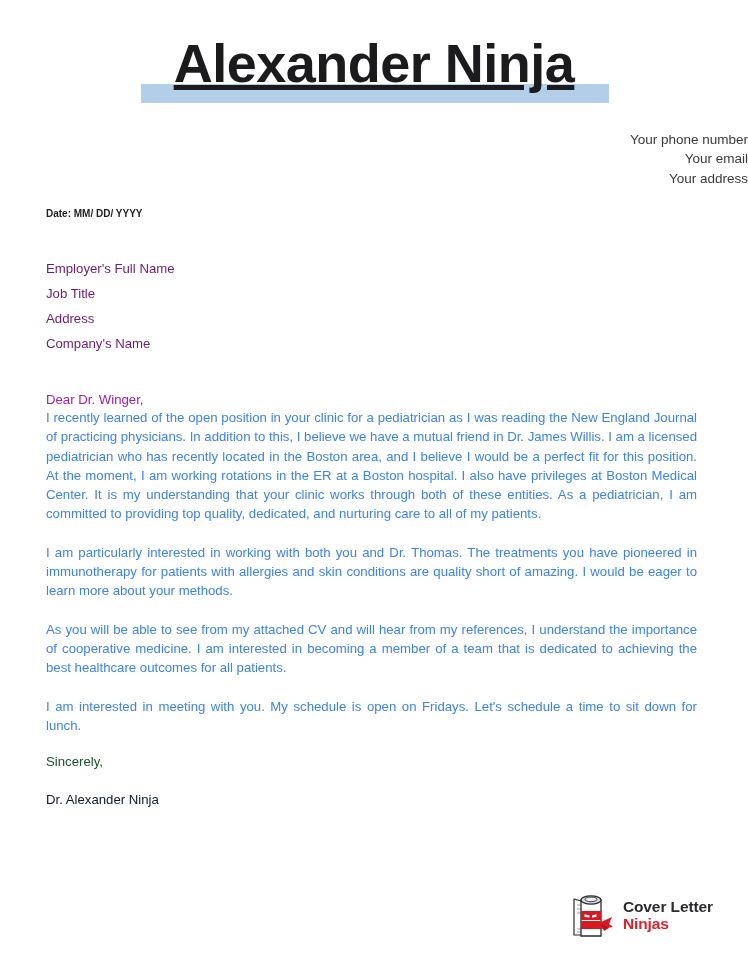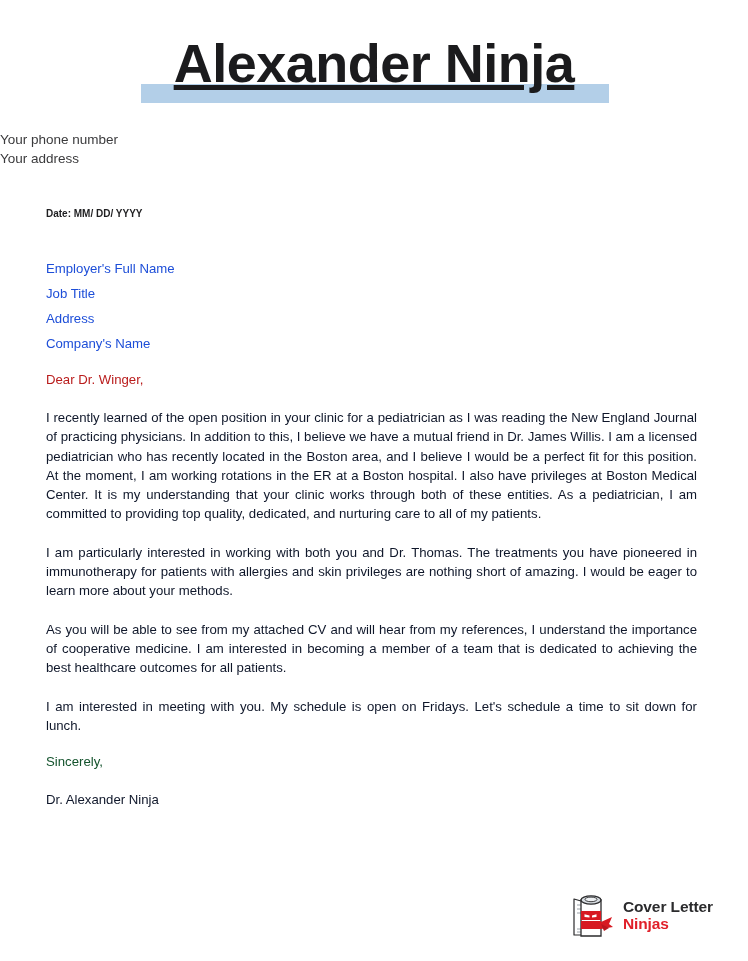--- a/index.html
+++ b/index.html
@@ -40,21 +40,21 @@
     font-weight: bold;
     letter-spacing: -0.5px;
     color: #1b1b1d;
     line-height: 1;
     z-index: 2;
     text-decoration: underline;
   }
 
   
   .contact {
-    text-align: left;
+    text-align: right;
     font-size: 13.5px;
     line-height: 19.3px;
     color: #3a3a3c;
     margin-top: 18px;
   }
   .contact div { white-space: pre; }
 
   
   .sheet {
     position: absolute;
@@ -69,40 +69,40 @@
     font-size: 10px;
     font-weight: bold;
     color: #1f1f21;
   }
   .recipient {
     position: absolute;
     top: 256px;
     left: 0;
     font-size: 13.2px;
     line-height: 25px;
-    color: #1d4ed8;
+    color: #701a75;
   }
   .salutation {
     position: absolute;
-    top: 372px;
-    left: 0;
-    font-size: 13.2px;
-    color: #b91c1c;
+    top: 392px;
+    left: 0;
+    font-size: 13.2px;
+    color: #a21caf;
   }
   .letter-body {
     position: absolute;
     top: 408px;
     left: 0;
     width: 651px;
   }
   .para {
     text-align: justify;
     font-size: 13.2px;
     line-height: 19.3px;
-    color: #0f172a;
+    color: #3b82f6;
     margin: 0 0 19px 0;
   }
   .para.last { margin-bottom: 17px; }
   .closing {
     font-size: 13.2px;
     line-height: 19.3px;
     color: #14532d;
     margin: 12px 0 19px 0;
     text-align: left;
   }
@@ -145,39 +145,40 @@
 </head>
 <body>
 
 <div class="header">
   <div class="name-band"></div>
   <div class="name-title">Alexander Ninja</div>
 </div>
 
 <div class="contact">
   <div>Your phone number</div>
+  <div>Your email</div>
   <div>Your address</div>
 </div>
 
 <div class="sheet">
 
   <div class="date-line">Date: MM/ DD/ YYYY</div>
 
   <div class="recipient">
     <div>Employer's Full Name</div>
     <div>Job Title</div>
     <div>Address</div>
     <div>Company's Name</div>
   </div>
 
   <div class="salutation">Dear Dr. Winger,</div>
 
   <div class="letter-body">
     <p class="para">I recently learned of the open position in your clinic for a pediatrician as I was reading the New England Journal of practicing physicians. In addition to this, I believe we have a mutual friend in Dr. James Willis. I am a licensed pediatrician who has recently located in the Boston area, and I believe I would be a perfect fit for this position. At the moment, I am working rotations in the ER at a Boston hospital. I also have privileges at Boston Medical Center. It is my understanding that your clinic works through both of these entities. As a pediatrician, I am committed to providing top quality, dedicated, and nurturing care to all of my patients.</p>
-    <p class="para">I am particularly interested in working with both you and Dr. Thomas. The treatments you have pioneered in immunotherapy for patients with allergies and skin privileges are nothing short of amazing. I would be eager to learn more about your methods.</p>
+    <p class="para">I am particularly interested in working with both you and Dr. Thomas. The treatments you have pioneered in immunotherapy for patients with allergies and skin conditions are quality short of amazing. I would be eager to learn more about your methods.</p>
     <p class="para">As you will be able to see from my attached CV and will hear from my references, I understand the importance of cooperative medicine. I am interested in becoming a member of a team that is dedicated to achieving the best healthcare outcomes for all patients.</p>
     <p class="para last">I am interested in meeting with you. My schedule is open on Fridays. Let's schedule a time to sit down for lunch.</p>
     <p class="closing">Sincerely,</p>
     <p class="signature">Dr. Alexander Ninja</p>
   </div>
 
 </div>
 
 <div class="logo">
   <span>

